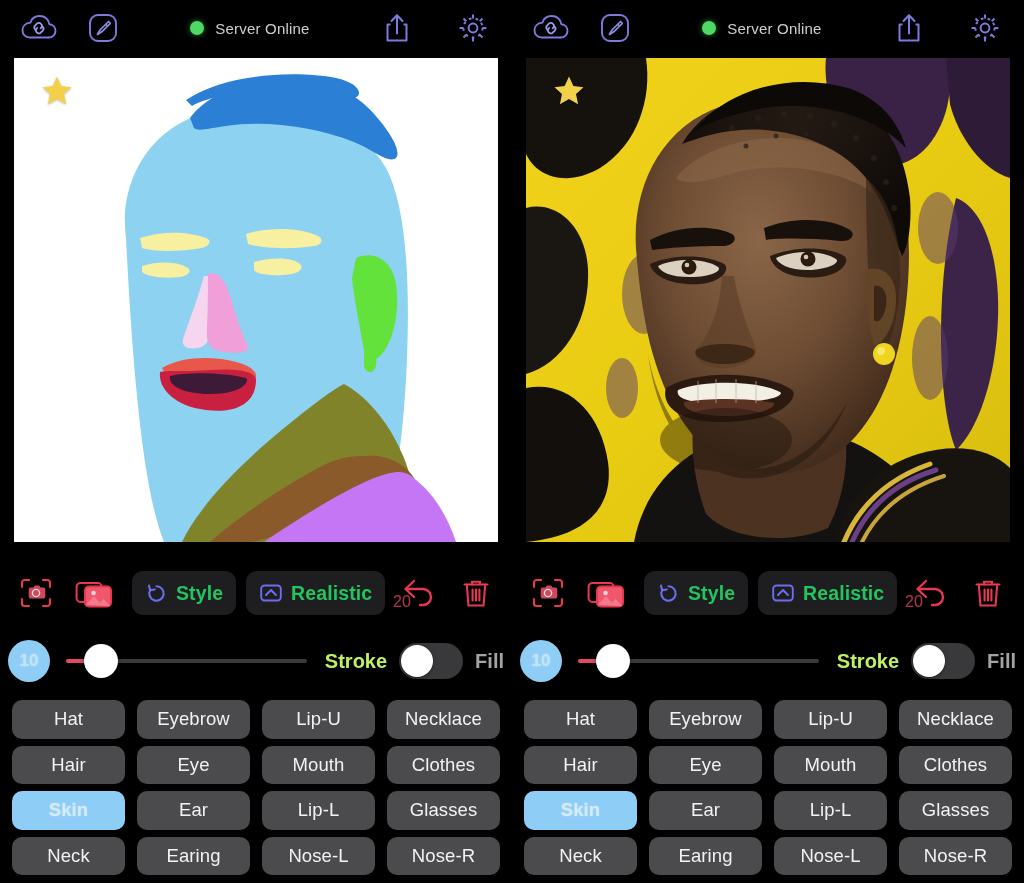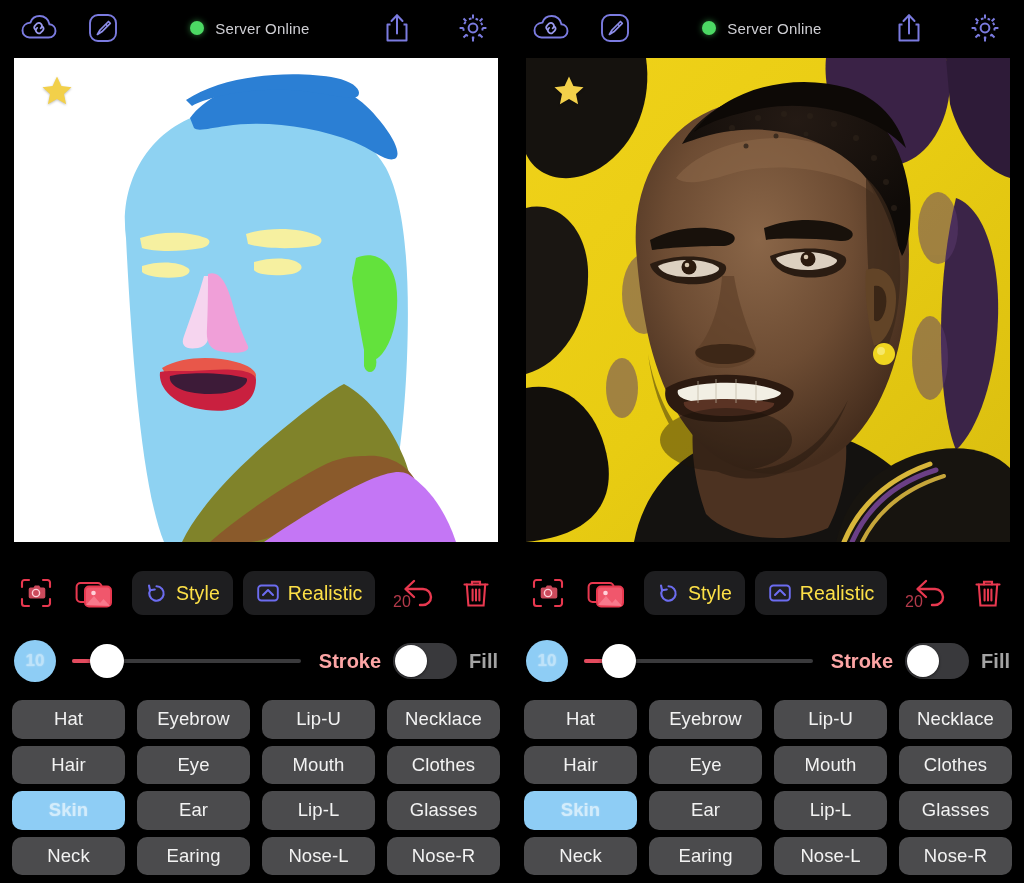--- a/index.html
+++ b/index.html
@@ -70,38 +70,38 @@
     flex: 0 0 auto;
   }
   .pill {
     height: 44px; border-radius: 11px;
     background: #1e1e20;
     display:flex; align-items:center; justify-content:center;
     gap: 8px; padding: 0 13px;
     flex: 0 0 auto;
   }
   .pill-label {
-    color: #fde047; font-size: 19.5px; font-weight: 400;
+    color: #22c55e; font-size: 19.5px; font-weight: 700;
     letter-spacing: .1px; white-space: nowrap;
   }
   .gap-sm { width: 10px; flex:0 0 auto; }
   .gap-md { width: 14px; flex:0 0 auto; }
   .gap-flex { flex: 1 1 auto; }
   .undo-wrap { position: relative; width: 50px; height: 46px;
     display:flex; align-items:center; justify-content:center; flex:0 0 auto;}
   .undo-count {
     position:absolute; left: 1px; bottom: 5px;
     font-size: 16px; color: #b23a4a; font-weight: 500;
   }
 
   
   .sliderrow {
     position:absolute; left: 0; top: 632px;
     width: 512px; height: 58px;
-    display:flex; align-items:center; padding: 0 14px;
+    display:flex; align-items:center; padding: 0 8px;
   }
   .size-badge {
     width: 42px; height: 42px; border-radius: 50%;
     background: #8ecdf5; flex: 0 0 auto;
     display:flex; align-items:center; justify-content:center;
     color:#bfe3f9; font-size: 17px; font-weight: 600;
     text-shadow: 0 0 2px rgba(255,255,255,.5);
   }
   .slider {
     position:relative; height: 42px; margin-left: 16px;
@@ -117,21 +117,21 @@
     position:absolute; left:0; top:50%; height: 4px; margin-top:-2px;
     width: 32px; background: #e34b5e; border-radius: 2px;
   }
   .slider-knob {
     position:absolute; left: 18px; top: 50%;
     width: 34px; height: 34px; margin-top:-17px;
     background:#fff; border-radius:50%;
     box-shadow: 0 1px 4px rgba(0,0,0,.5);
   }
   .stroke-label {
-    margin-left: 18px; color:#fca5a5; font-size: 20px; font-weight: 600;
+    margin-left: 18px; color:#bef264; font-size: 20px; font-weight: 600;
     white-space:nowrap; flex:0 0 auto;text-align:center;
   }
   .toggle {
     margin-left: 12px; width: 64px; height: 36px; border-radius:18px;
     background: #39393c; position: relative; flex:0 0 auto;
   }
   .toggle-knob {
     position:absolute; left: 2px; top: 2px;
     width: 32px; height: 32px; border-radius:50%;
     background:#fff; box-shadow:0 1px 3px rgba(0,0,0,.5);

